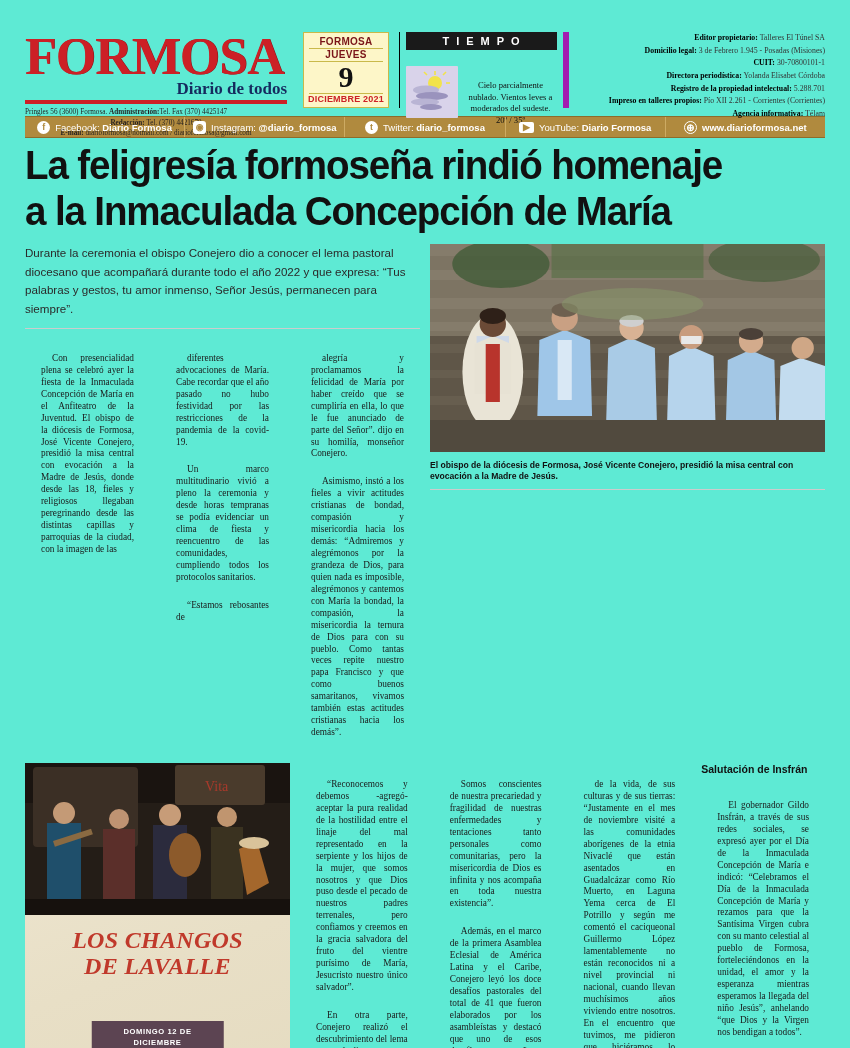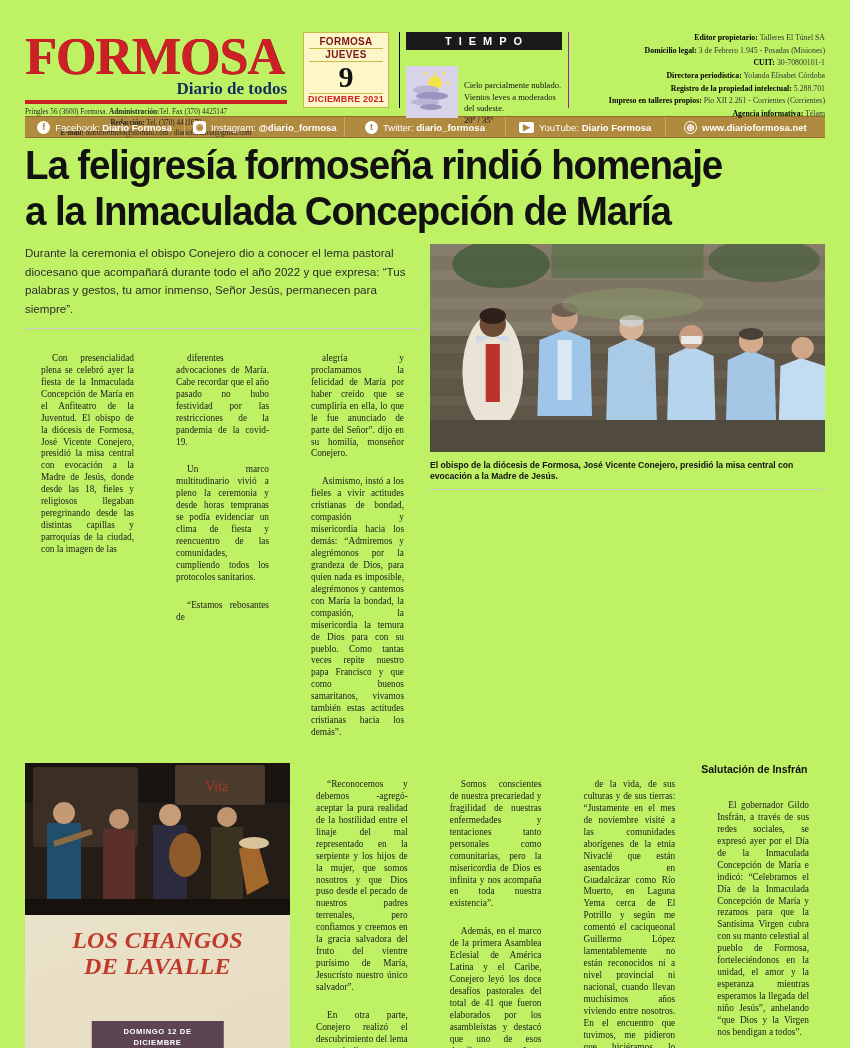--- a/index.html
+++ b/index.html
@@ -2,21 +2,21 @@
 <html><head>
 <meta charset="utf-8">
 <style>
   * { box-sizing: border-box; margin: 0; padding: 0; }
   html, body {
     width: 850px; height: 1048px;
     background: #ffffff;
     font-family: "Liberation Sans", sans-serif;
     overflow: hidden;
   }
-  .page { position: relative; width: 850px; height: 1048px; background:#bef264; padding: 0 25px; }
+  .page { position: relative; width: 850px; height: 1048px; background:#5eead4; padding: 0 25px; }
 
   
   .masthead { display:flex; align-items:stretch; padding-top:32px; height:108px; }
   .mh-logo { width:270px; flex:0 0 270px; padding-right:8px; }
   .mh-title {
     font-family:"Liberation Serif", serif;
     font-weight:bold; font-size:52px; letter-spacing:-1px;
     color:#cc2026; line-height:0.95;
     -webkit-text-stroke:0px;
     text-shadow: 0.5px 0 0 #7a1418;
@@ -35,25 +35,25 @@
     flex:0 0 86px; width:86px; margin-left:8px;
     background:#fdf6c8; border:1px solid #c9b94a;
     display:flex; flex-direction:column; align-items:center; justify-content:space-between;
     padding:3px 0 3px 0;
   }
   .mh-date .dl { font-size:10px; font-weight:bold; color:#7a1418; letter-spacing:0.3px; }
   .mh-date .dsep { width:74px; height:1px; background:#c9b94a; }
   .mh-date .dday { font-family:"Liberation Serif", serif; font-size:30px; font-weight:bold; color:#111; line-height:1; }
   .mh-date .dmy { font-size:9px; font-weight:bold; color:#cc2026; letter-spacing:0.2px; }
 
-  .mh-weather { flex:0 0 170px; width:170px; margin-left:10px; border-left:1px solid #000; border-right:1px solid #a21caf; padding:0 6px; }
+  .mh-weather { flex:0 0 170px; width:170px; margin-left:10px; border-left:1px solid #000; border-right:6px solid #a21caf; padding:0 6px; }
   .tiempo-bar { background:#1a1a1a; color:#fff; font-weight:bold; font-size:11px; letter-spacing:7px; text-align:center; padding:3px 0 3px 6px; }
   .w-body { display:flex; align-items:center; gap:6px; margin-top:7px; }
   .w-icon { flex:0 0 52px; width:52px; height:52px; background:#d9d3ea; position:relative; border-radius:1px; }
-  .w-text { font-family:"Liberation Serif", serif; font-size:8.6px; line-height:1.35; color:#111;margin-top:23px; }
+  .w-text { font-family:"Liberation Serif", serif; font-size:8.6px; line-height:1.35; text-align:center; color:#111;margin-top:23px; }
 
   .mh-imprint { flex:1; padding-left:8px; font-family:"Liberation Serif", serif;
     font-size:7.8px; line-height:1.62; text-align:right; color:#333; }
   .mh-imprint b { color:#000; }
 
   
   .social {
     margin-top:8px; height:22px; background:#b08a3e;
     display:flex; align-items:center; color:#fff;
     border-top:1px solid #8d6c2c; border-bottom:1px solid #8d6c2c;

